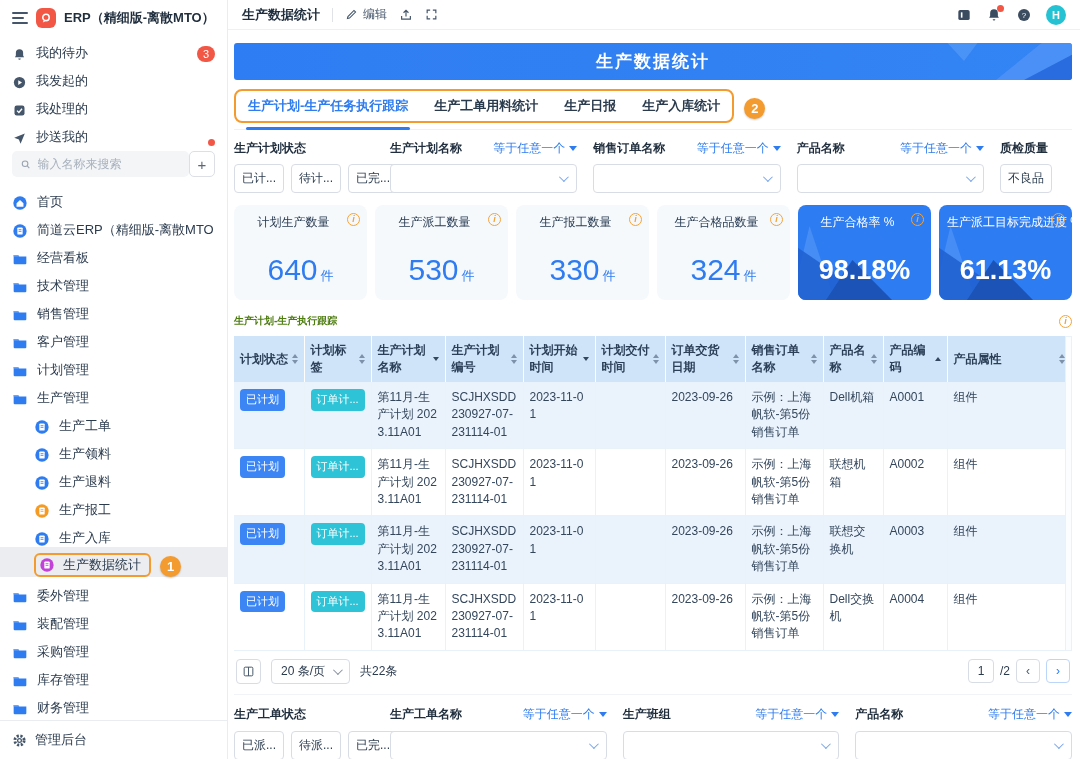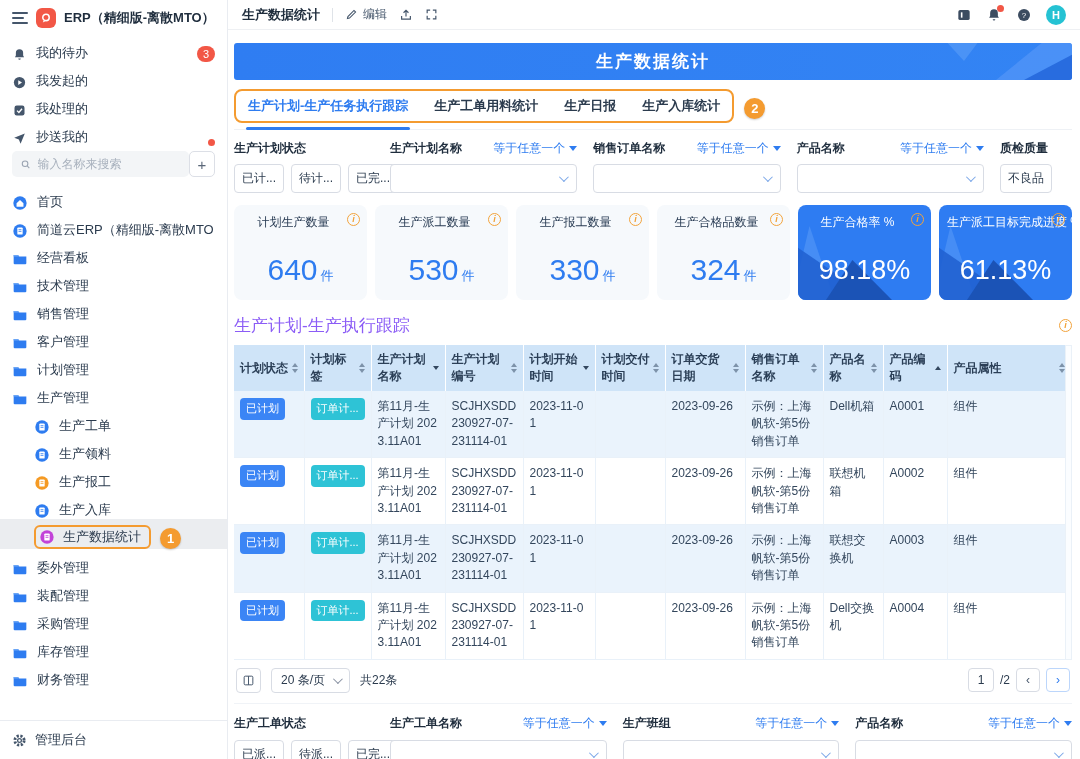--- a/index.html
+++ b/index.html
@@ -91,31 +91,31 @@
   .cards{display:flex;gap:8px;margin-bottom:14px}
   .card{flex:1;height:95px;border-radius:8px;position:relative;overflow:hidden;padding-top:9px;text-align:center}
   .card-light{background:#f6f9fc}
   .card-blue{background:#2e7cf2}
   .card-title{font-size:12px;color:#273a52;padding:0 22px 0 8px;white-space:nowrap}
   .card-blue .card-title{color:#fff}
   .info-i{position:absolute;right:7px;top:8px;width:13px;height:13px;border:1px solid #f2a33c;border-radius:50%;
     color:#f2a33c;font-size:9px;line-height:11px;text-align:center;font-style:italic;font-weight:bold;cursor:pointer;background:transparent}
   .card-value{margin-top:22px;font-size:30px;color:#2e7cf0;z-index:2;position:relative}
   .card-unit{font-size:13px;margin-left:3px}
-  .card-blue .card-value{color:#fff;font-weight:normal;font-size:27px;margin-top:24px}
+  .card-blue .card-value{color:#fff;font-weight:bold;font-size:27px;margin-top:24px}
   .card .m1{position:absolute;left:0;bottom:0;width:70px;height:58px;background:#2162d2;
     clip-path:polygon(0 100%,0 10%,55% 55%,100% 100%);opacity:.9}
   .card .m2{position:absolute;left:28px;bottom:0;width:66px;height:40px;background:#1b53b6;
     clip-path:polygon(0 100%,40% 0,100% 100%)}
   .card .m3{position:absolute;left:-6px;bottom:0;width:50px;height:74px;background:#4f93f5;
     clip-path:polygon(0 100%,35% 0,85% 100%);opacity:.75}
 
   
   .sec-title-row{display:flex;align-items:center;margin:2px 0 8px}
-  .sec-title{font-weight:normal;font-size:17px;color:#8b5cf6}
+  .sec-title{font-weight:bold;font-size:10px;color:#4d7c0f}
   .sec-title-row .info-i{position:static;margin-left:auto}
   .tbl-wrap{position:relative;margin-bottom:0}
   table{width:100%;border-collapse:collapse;table-layout:fixed}
   th{background:#cfe4f8;color:#2b3f57;font-size:12px;font-weight:bold;text-align:left;
     padding:6px 6px;border-right:1px solid #fff;vertical-align:middle;cursor:pointer}
   th .th-in{display:flex;align-items:center;justify-content:space-between;gap:2px}
   td{font-size:12px;color:#33465c;padding:7px 6px;border-right:1px solid #e9f1f9;border-bottom:1px solid #e9f1f9;
     vertical-align:top;line-height:1.45;word-break:break-all}
   tr.alt{background:#eaf3fc}
   .sort{display:inline-flex;flex-direction:column;align-items:center;gap:2px;flex:none}
@@ -267,20 +267,28 @@
       </svg>
     <span class="grow">生产工单</span>
   </div>
   <div class="sb-item sb-child">
     <svg width="16" height="16" viewBox="0 0 24 24">
         <circle cx="12" cy="12" r="10" fill="#2e7cf0"></circle>
         <rect x="8" y="6.6" width="8" height="10.8" rx="1.4" fill="#fff"></rect>
         <path d="M9.8 10h4.4M9.8 12.6h4.4" stroke="#2e7cf0" stroke-width="1.2"></path>
       </svg>
     <span class="grow">生产领料</span>
+  </div>
+  <div class="sb-item sb-child">
+    <svg width="16" height="16" viewBox="0 0 24 24">
+        <circle cx="12" cy="12" r="10" fill="#2e7cf0"></circle>
+        <rect x="8" y="6.6" width="8" height="10.8" rx="1.4" fill="#fff"></rect>
+        <path d="M9.8 10h4.4M9.8 12.6h4.4" stroke="#2e7cf0" stroke-width="1.2"></path>
+      </svg>
+    <span class="grow">生产退料</span>
   </div>
   <div class="sb-item sb-child">
     <svg width="16" height="16" viewBox="0 0 24 24">
         <circle cx="12" cy="12" r="10" fill="#f59a23"></circle>
         <rect x="8" y="6.6" width="8" height="10.8" rx="1.4" fill="#fff"></rect>
         <path d="M9.8 10h4.4M9.8 12.6h4.4" stroke="#f59a23" stroke-width="1.2"></path>
       </svg>
     <span class="grow">生产报工</span>
   </div>
   <div class="sb-item sb-child">

